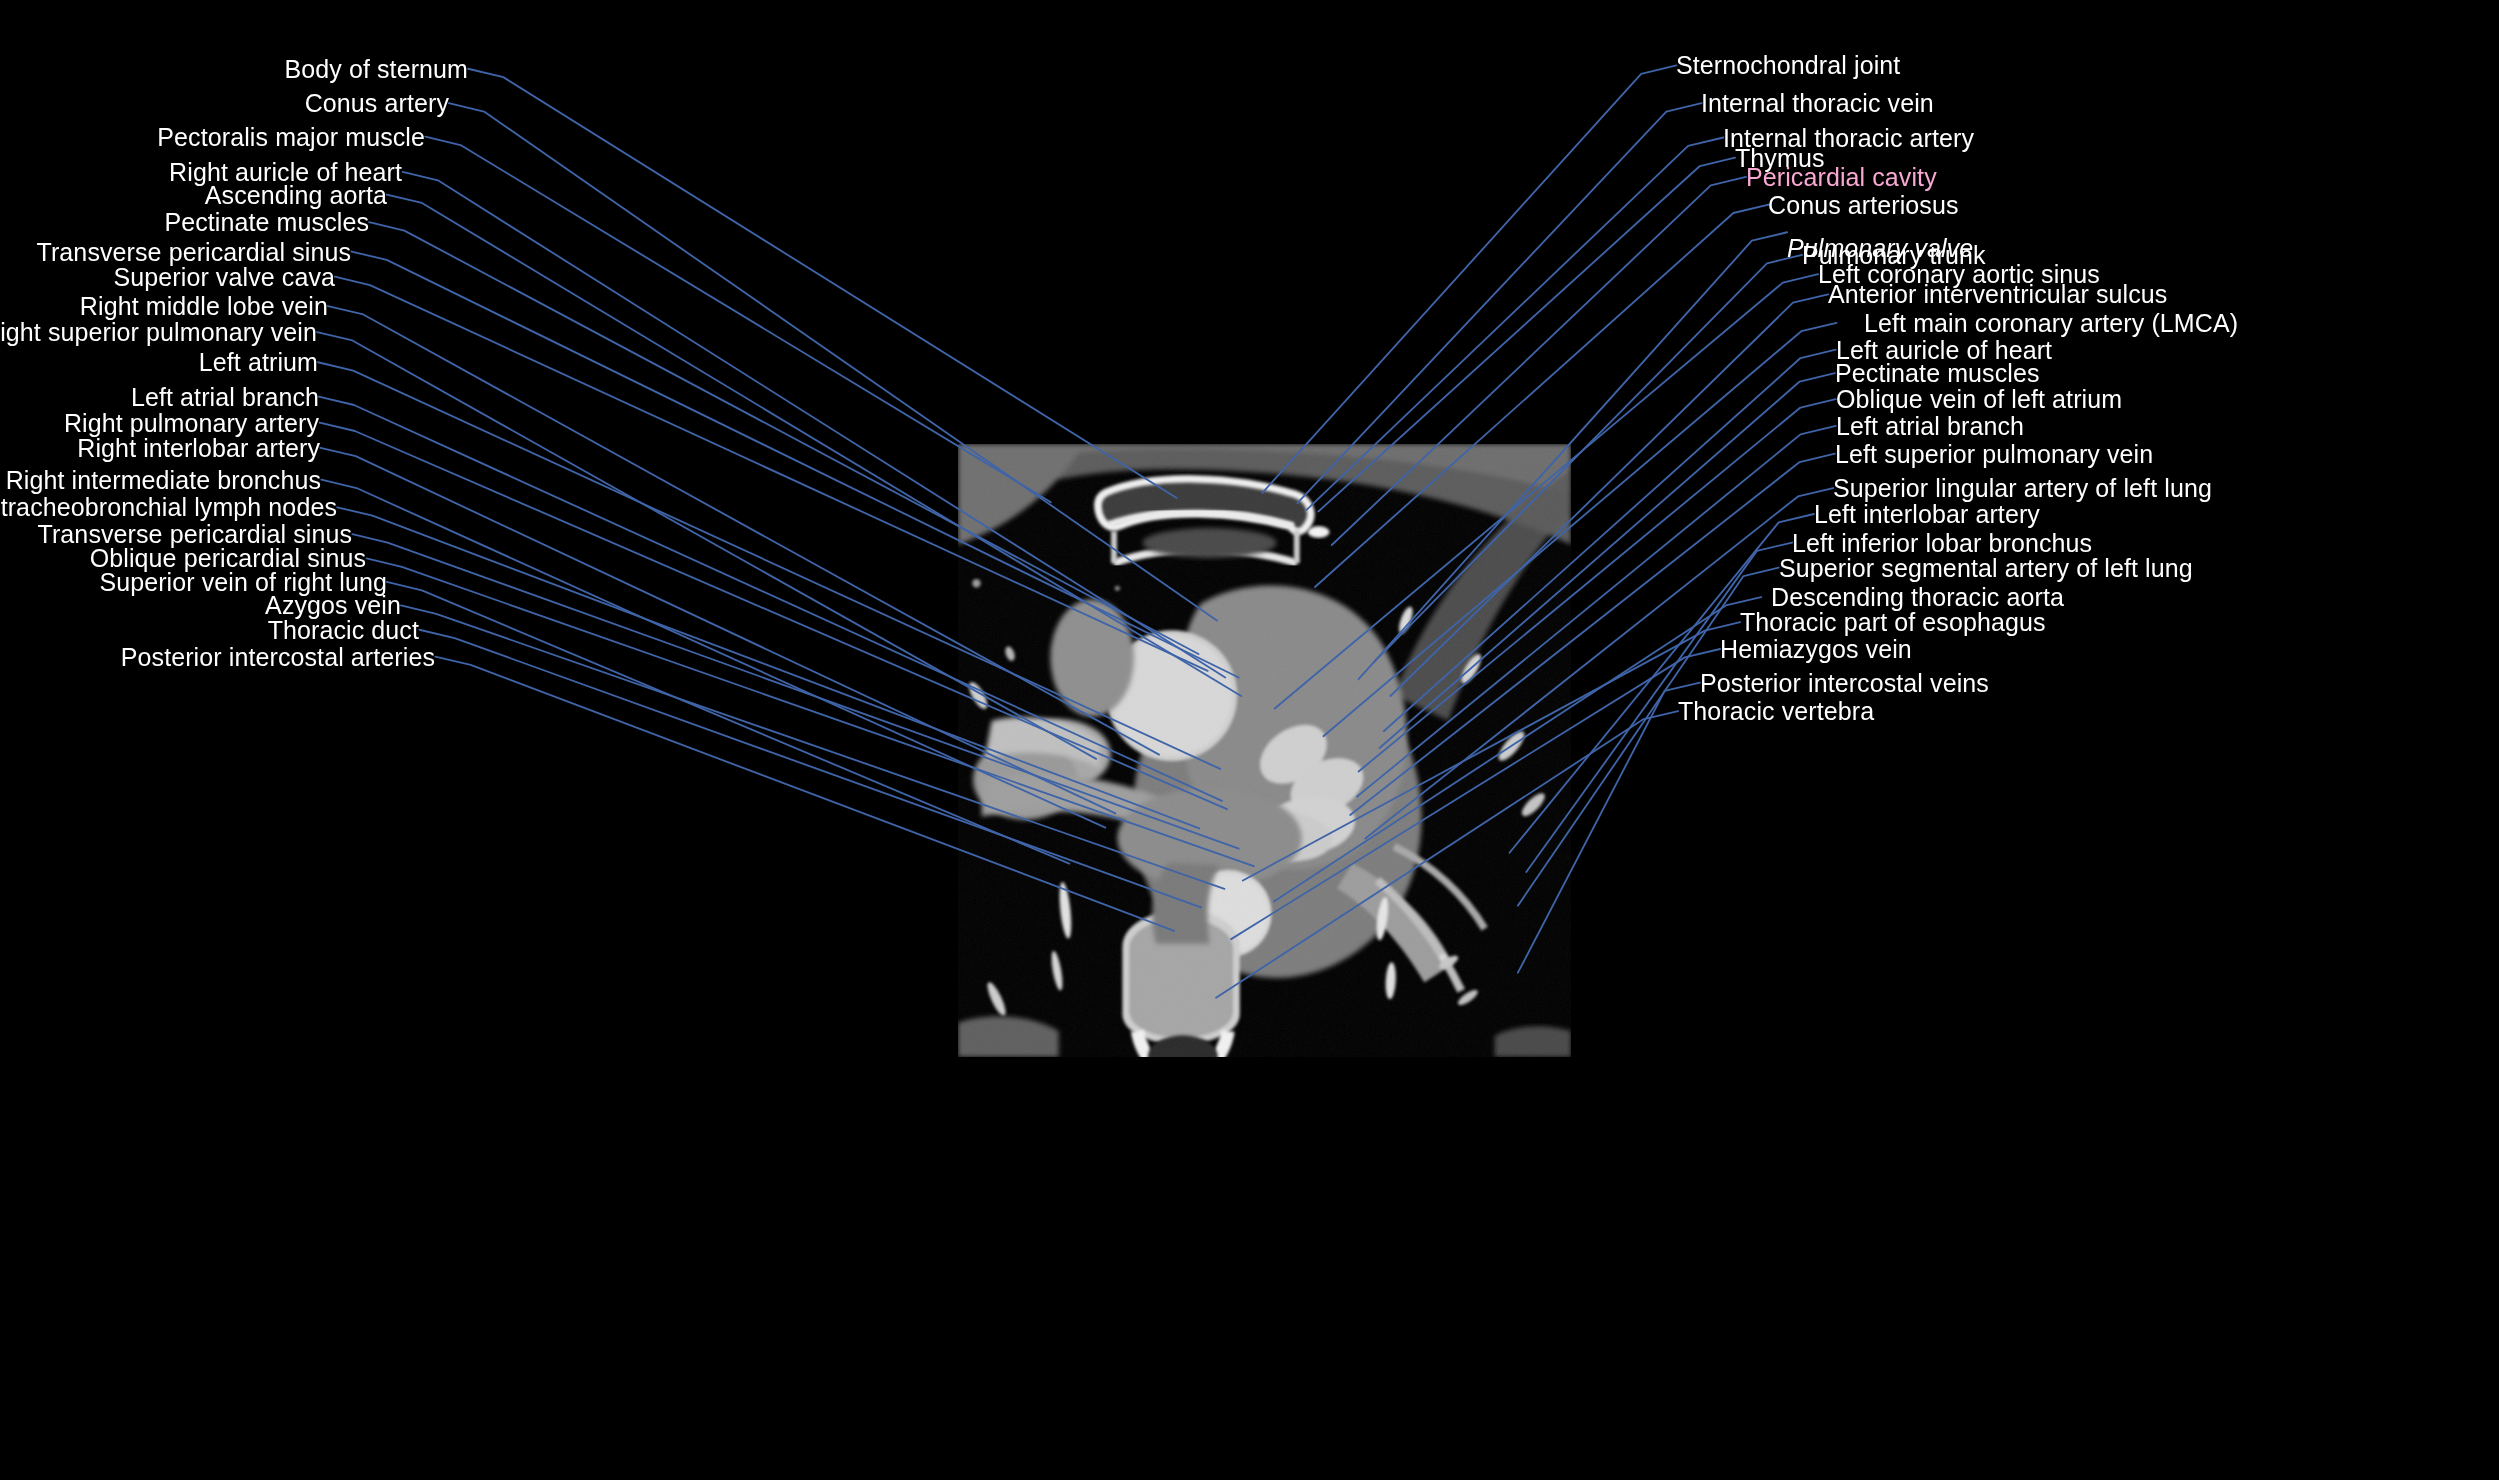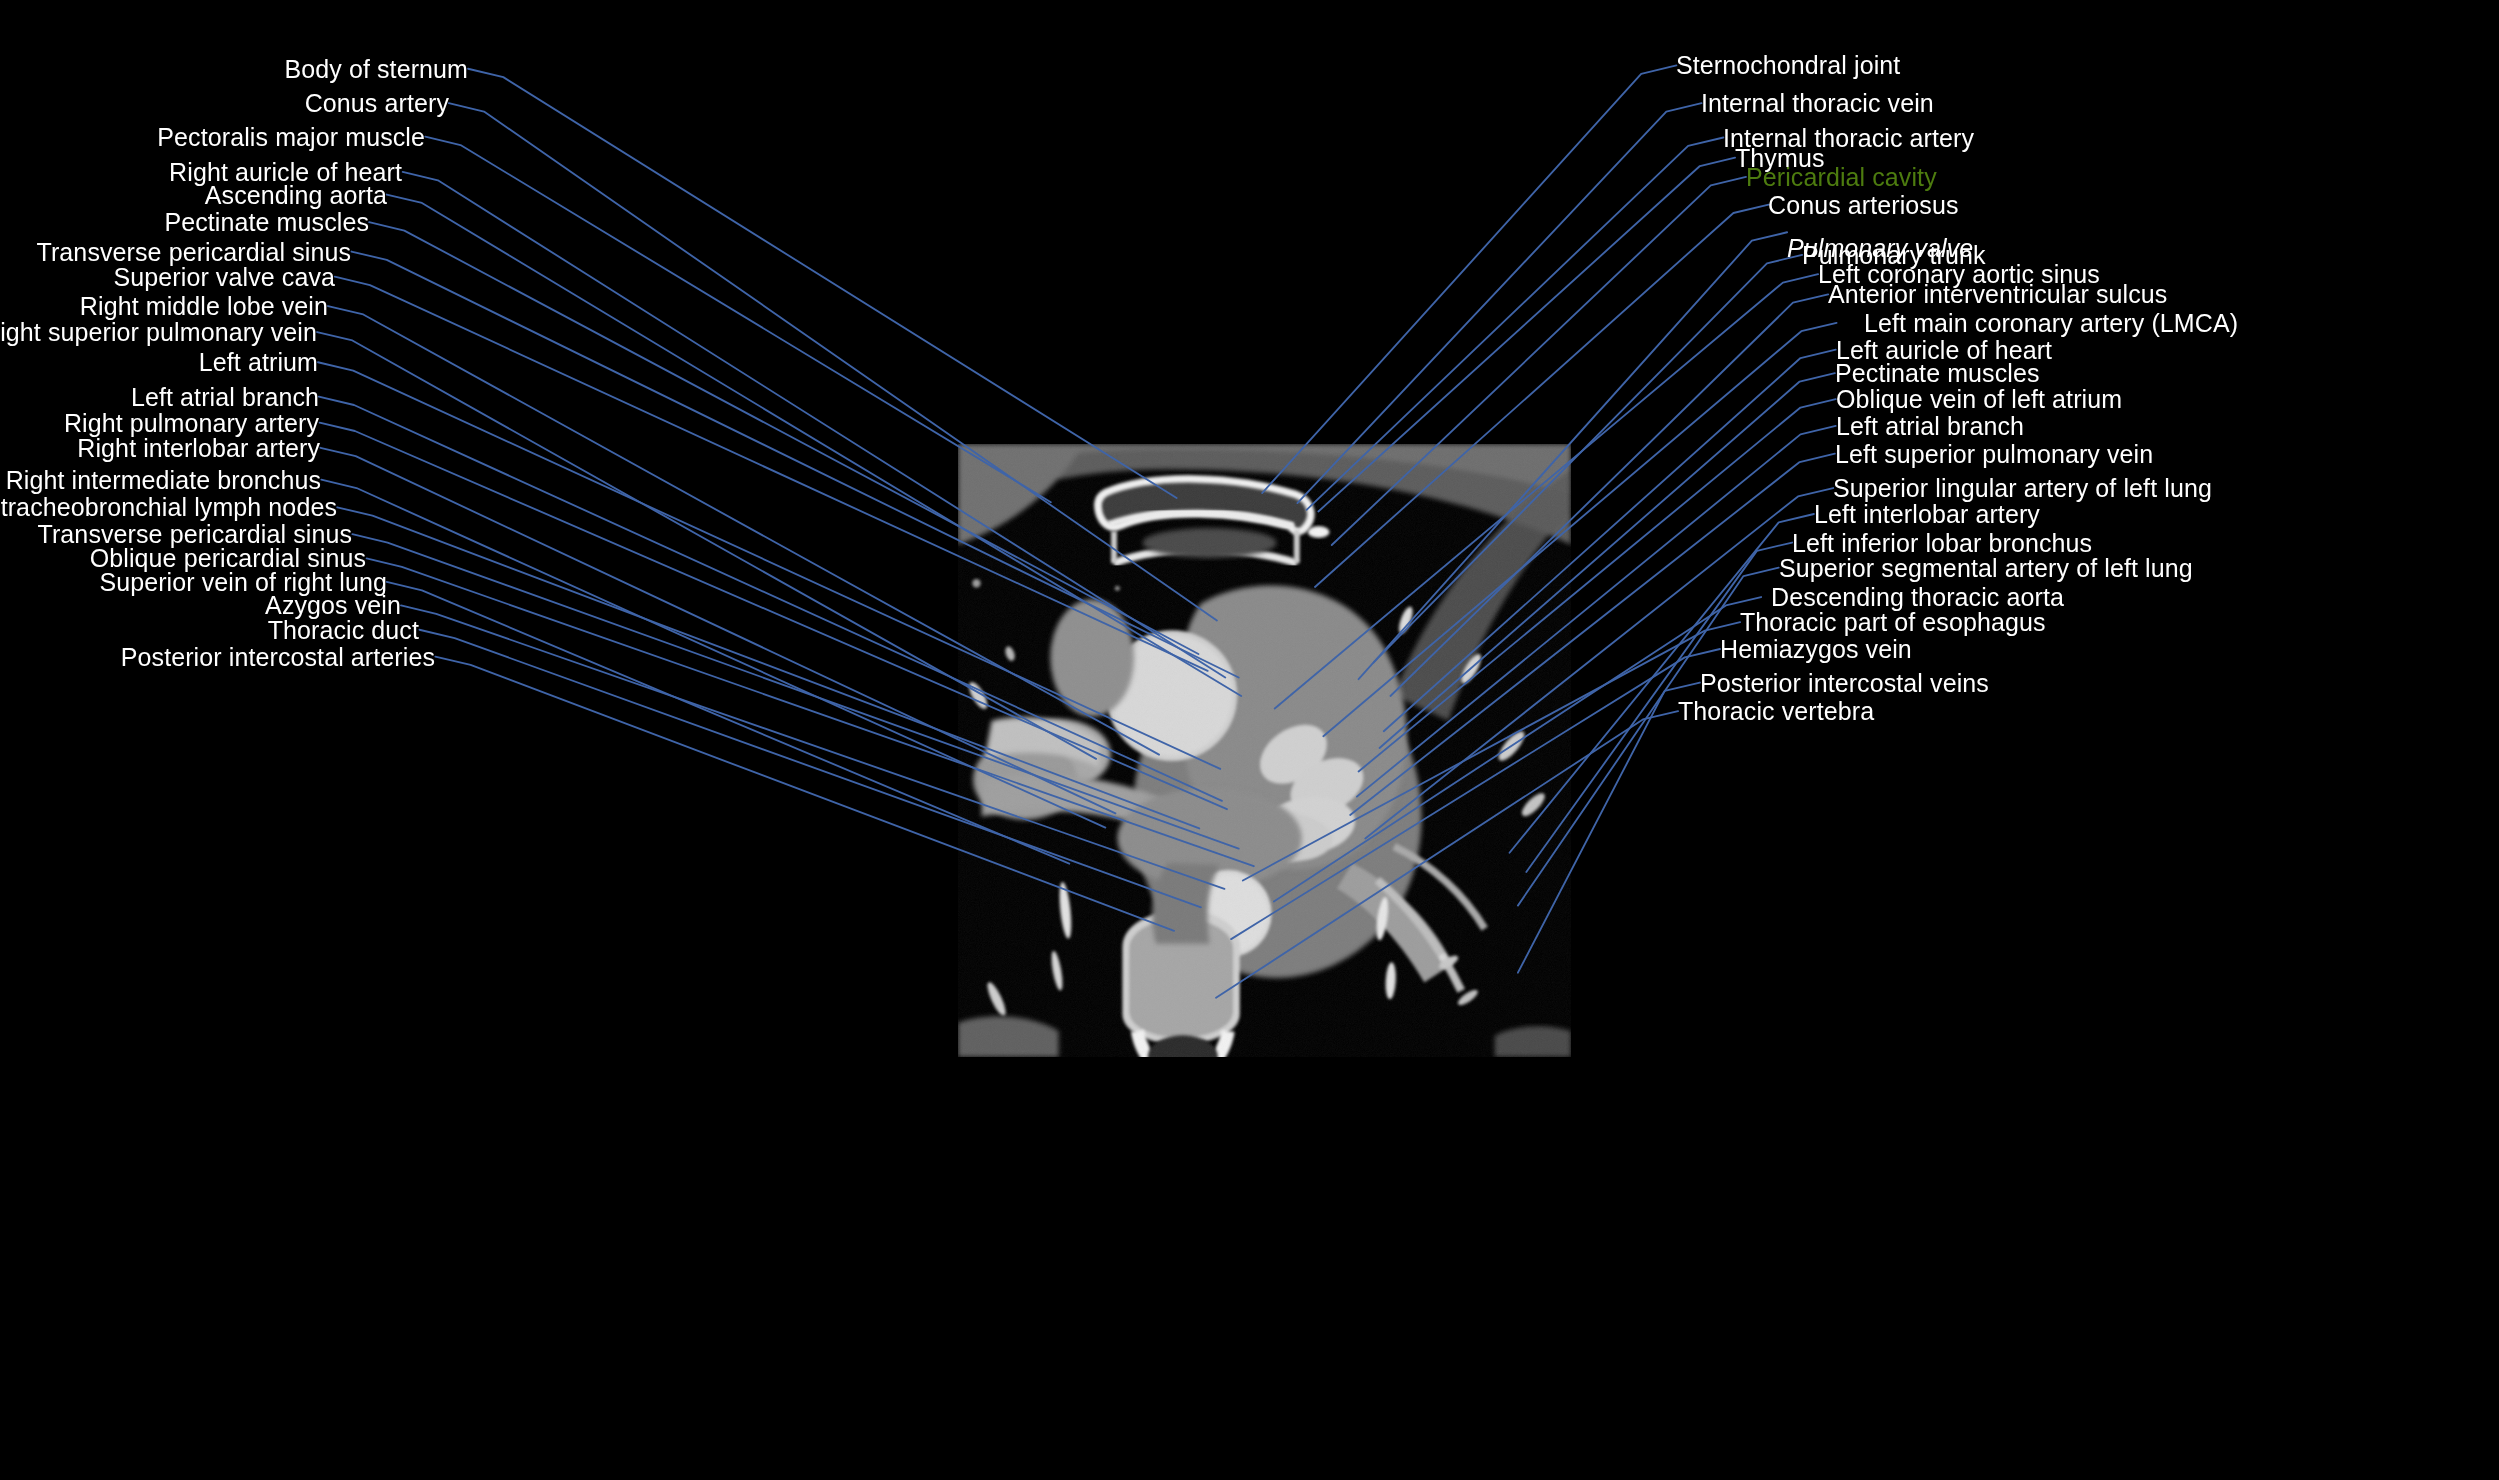--- a/index.html
+++ b/index.html
@@ -245,21 +245,21 @@
       <div class="label left" style="left: 387px; top: 582px; color: rgb(255, 255, 255);">Superior vein of right lung</div>
       <div class="label left" style="left: 401px; top: 605px; color: rgb(255, 255, 255);">Azygos vein</div>
       <div class="label left" style="left: 419px; top: 630px; color: rgb(255, 255, 255);">Thoracic duct</div>
       <div class="label left" style="left: 435px; top: 657px; color: rgb(255, 255, 255);">Posterior intercostal arteries</div>
     </div>
   <div id="labels-right">
       <div class="label right" style="left: 1676px; top: 65px; color: rgb(255, 255, 255);">Sternochondral joint</div>
       <div class="label right" style="left: 1701px; top: 103px; color: rgb(255, 255, 255);">Internal thoracic vein</div>
       <div class="label right" style="left: 1723px; top: 138px; color: rgb(255, 255, 255);">Internal thoracic artery</div>
       <div class="label right" style="left: 1735px; top: 158px; color: rgb(255, 255, 255);">Thymus</div>
-      <div class="label right" style="left: 1746px; top: 177px; color: #4d7c0f;">Pericardial cavity</div>
+      <div class="label right" style="left: 1746px; top: 177px; color: #f9a8d4;">Pericardial cavity</div>
       <div class="label right" style="left: 1768px; top: 205px; color: rgb(255, 255, 255);">Conus arteriosus</div>
       <div class="label right" style="left: 1787px; top: 248px; color: rgb(255, 255, 255); font-style: italic;">Pulmonary valve</div>
       <div class="label right" style="left: 1802px; top: 255px; color: rgb(255, 255, 255);">Pulmonary trunk</div>
       <div class="label right" style="left: 1818px; top: 274px; color: rgb(255, 255, 255);">Left coronary aortic sinus</div>
       <div class="label right" style="left: 1828px; top: 294px; color: rgb(255, 255, 255);">Anterior interventricular sulcus</div>
       <div class="label right" style="left: 1836px; top: 323px; color: rgb(255, 255, 255); margin-left: 28px;">Left main coronary artery (LMCA)</div>
       <div class="label right" style="left: 1836px; top: 350px; color: rgb(255, 255, 255);">Left auricle of heart</div>
       <div class="label right" style="left: 1835px; top: 373px; color: rgb(255, 255, 255);">Pectinate muscles</div>
       <div class="label right" style="left: 1836px; top: 399px; color: rgb(255, 255, 255);">Oblique vein of left atrium</div>
       <div class="label right" style="left: 1836px; top: 426px; color: rgb(255, 255, 255);">Left atrial branch</div>

